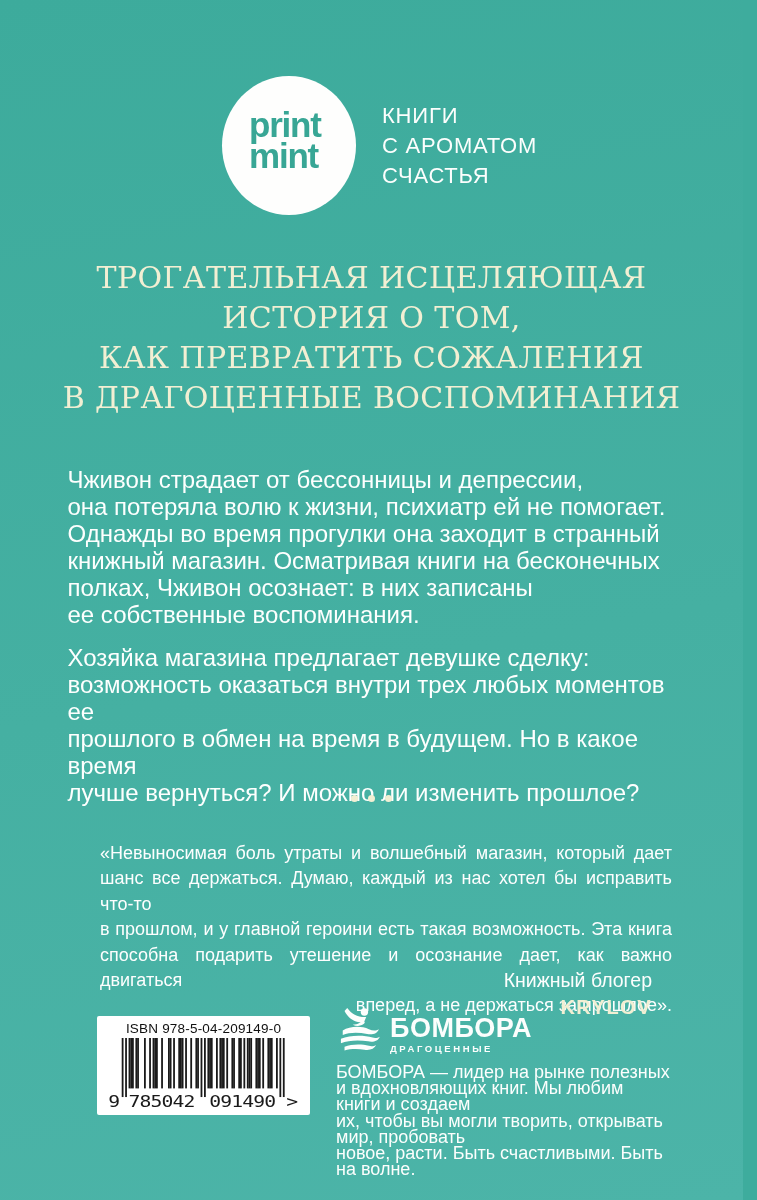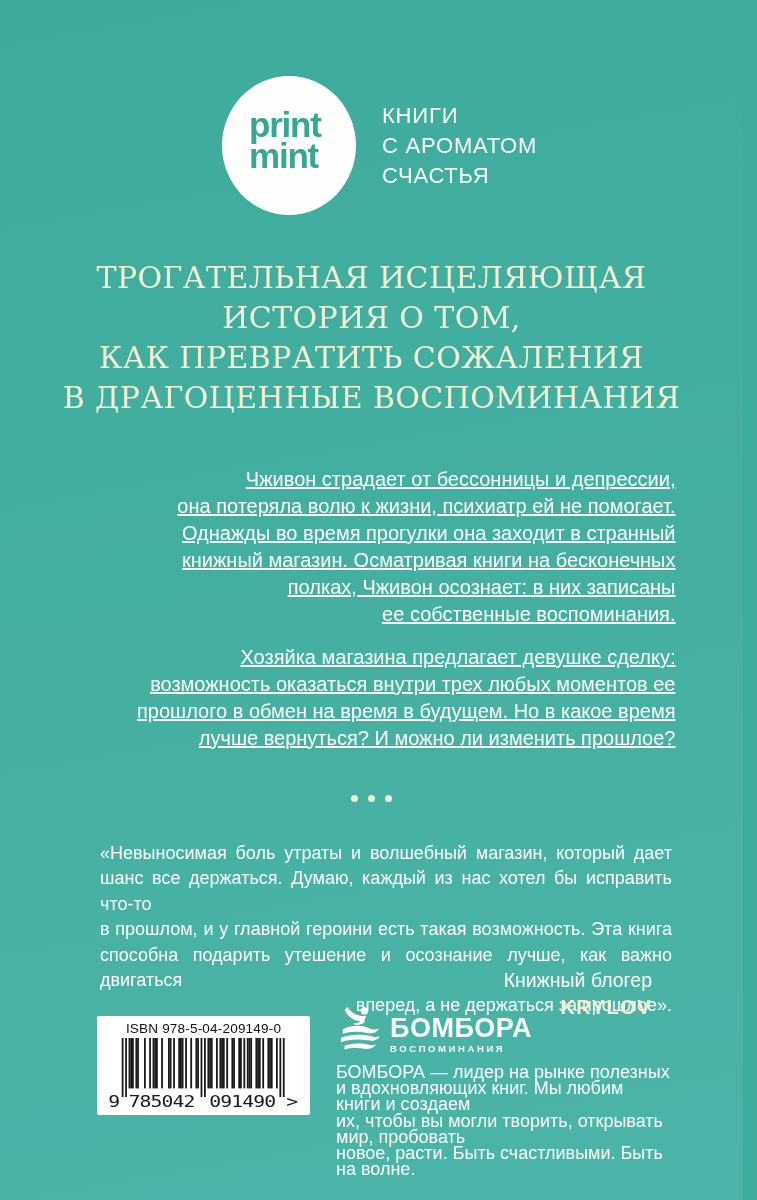--- a/index.html
+++ b/index.html
@@ -30,22 +30,22 @@
   .headline {
     position:absolute; left:0; top:258px; width:100%;
     text-align:center; color:#F2EFD3;
     font-family:"DejaVu Serif", serif;
     font-size:30px; line-height:40px; letter-spacing:0.4px; font-weight:normal;
   }
 
   
   .para {
     position:absolute; left:50%; transform:translateX(-50%);
-    width:608px; text-align:right; color:#FDFFFE;
-    font-size:20px; line-height:27px;text-decoration:underline;
+    width:608px; text-align:left; color:#FDFFFE;
+    font-size:24px; line-height:27px;
   }
   .para1 { top:466px; }
   .para2 { top:644px; }
 
   
   .dots { position:absolute; top:795px; left:0; width:100%;
           display:flex; justify-content:center; gap:10px; }
   .dots span { width:7px; height:7px; border-radius:50%; background:#F2EFD3; }
 
   
@@ -67,21 +67,21 @@
   
   .barcode-box {
     position:absolute; left:97px; top:1016px; width:213px; height:99px;
     background:#FFFFFF; border-radius:2px; padding-top:5px;
   }
   .isbn { text-align:center; color:#111; font-size:13.5px; letter-spacing:0.2px; }
   #barcode-svg { display:block; margin:2px auto 0; width:192px; height:72px; }
 
   
   .publisher { position:absolute; left:336px; top:1006px; width:334px; color:#FCFEFD; }
-  .pub-head { display:flex; align-items:flex-start; }
+  .pub-head { display:flex; align-items:flex-end; }
   .pub-icon svg { width:46px; height:47px; display:block; }
   .pub-titles { margin-left:8px; padding-top:10px; }
   .pub-name { font-size:27px; font-weight:bold; line-height:24px; letter-spacing:0.5px; }
   .pub-sub  { font-size:9.5px; font-weight:bold; letter-spacing:2.6px; margin-top:3px; }
   .pub-desc { margin-top:10px; font-size:18px; line-height:16.2px; }
 </style>
 </head>
 <body>
 
 <div class="cover">
@@ -99,21 +99,21 @@
   <div class="dots">
     <span></span>
     <span></span>
     <span></span>
   </div>
 
   <div class="quote">
       <div class="jl">«Невыносимая боль утраты и волшебный магазин, который дает</div>
       <div class="jl">шанс все держаться. Думаю, каждый из нас хотел бы исправить что-то</div>
       <div class="jl">в прошлом, и у главной героини есть такая возможность. Эта книга</div>
-      <div class="jl">способна подарить утешение и осознание лучше, как важно двигаться</div>
+      <div class="jl">способна подарить утешение и осознание дает, как важно двигаться</div>
       <div class="jl-last">вперед, а не держаться за прошлое».</div>
     </div>
   <div class="byline-role">Книжный блогер</div>
   <div class="byline-name">KRYLOV</div>
 
   <div class="barcode-box">
     <div class="isbn">ISBN 978-5-04-209149-0</div>
     <svg id="barcode-svg" viewBox="0 0 112 50" preserveAspectRatio="none" xmlns="http://www.w3.org/2000/svg">
         <rect x="8" y="0" width="1.05" height="41" fill="#1A1A1A"></rect>
         <rect x="10" y="0" width="1.05" height="41" fill="#1A1A1A"></rect>
@@ -180,19 +180,19 @@
           <circle cx="31" cy="5.6" r="4.1"></circle>
           <path d="M12 1 C17 8 24 11.5 33 11 L30.5 17 C21 18 13 12.5 9 4.5 Z"></path>
           <path d="M29 13 C28 17 24 19.5 18 19.5 C23 22 29 21 31.5 17.5 Z"></path>
           <path d="M7 26 C15 21 27 20.5 36 24.5 C40 26.5 44 26.5 47 24.5 C45 29.5 40 30.8 34 29.8 C24 27.8 14 28 7 31 Z"></path>
           <path d="M5 35 C15 31 30 30.8 40 33.8 C43 34.8 46 34 48 32.8 C46 37.8 41 39 35 38 C25 36.2 13 36.8 5 40 Z"></path>
           <path d="M9 44 C17 41 28 41 36 43 C39 43.8 42 43.2 44 42 C42 46.2 37 48.2 31 47.2 C24 46.2 15 46.2 9 48.2 Z"></path>
         </svg>
       </span>
       <span class="pub-titles">
         <div class="pub-name">БОМБОРА</div>
-        <div class="pub-sub">ВОСПОМИНАНИЯ</div>
+        <div class="pub-sub">ДРАГОЦЕННЫЕ</div>
       </span>
     </div>
     <div class="pub-desc">БОМБОРА — лидер на рынке полезных<br>и вдохновляющих книг. Мы любим книги и создаем<br>их, чтобы вы могли творить, открывать мир, пробовать<br>новое, расти. Быть счастливыми. Быть на волне.</div>
   </div>
 
 </div>
 
 </body></html>

